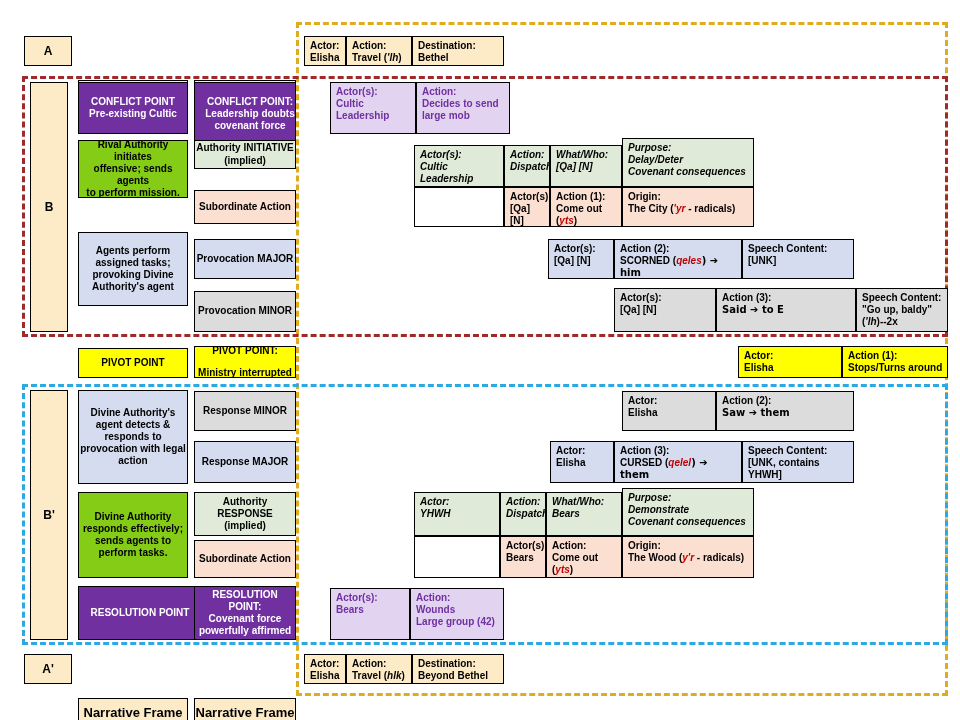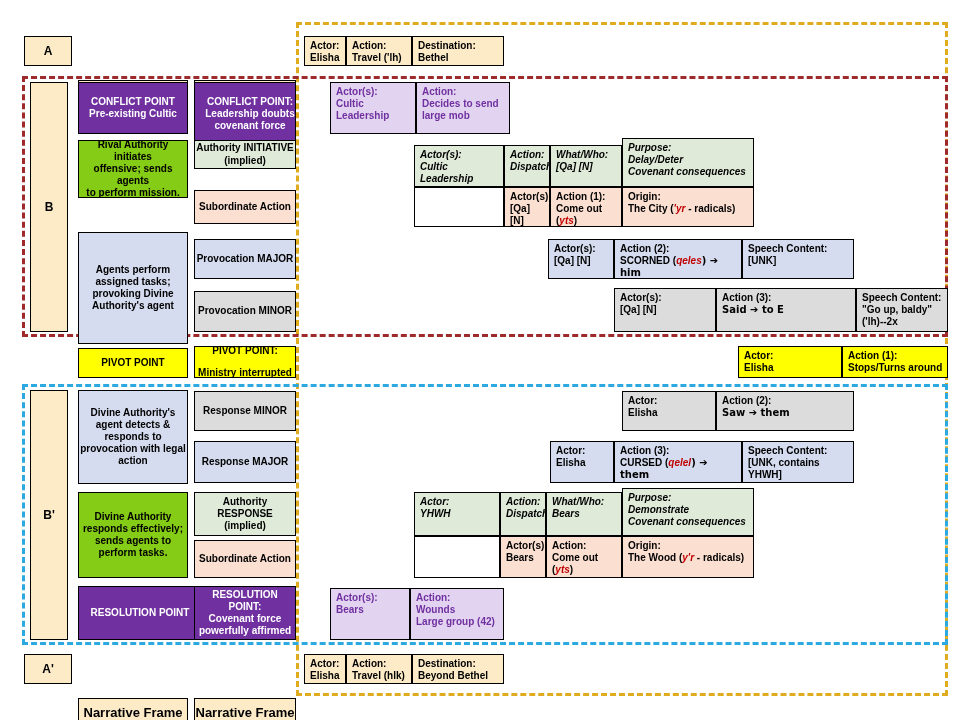--- a/index.html
+++ b/index.html
@@ -20,21 +20,21 @@
   .f-green{background:#DFEAD8;}
   .f-peach{background:#FBDFD1;}
   .f-blue{background:#D5DCEF;}
   .f-gray{background:#DCDCDC;}
   .f-yellow{background:#FFFF00;}
   .f-lav{background:#E2D4F0;color:#7030A0;}
   .f-white{background:#FFFFFF;}
 
   
   .b{font-weight:bold;}
-  .i{}
+  .i{font-style:italic;}
   .bi{font-weight:bold;font-style:italic;}
   .red{color:#C00000;font-style:italic;}
   .t10{font-size:10px;}
   .t11{font-size:13px;margin-top:44px;}
   .t12{font-size:12px;}
 
   
   .region{position:absolute;box-sizing:border-box;background:transparent;}
   .r-red{border:3px dashed #9E2A2B;}
   .r-blue{border:3px dashed #2BA9E0;}
@@ -94,21 +94,21 @@
     <span class="ln">to perform mission.</span>
   </div>
   <div class="box ctr f-green t10 b" style="left:194px;top:140px;width:102px;height:29px;">
     <span class="ln">Authority INITIATIVE</span>
     <span class="ln">(implied)</span>
   </div>
   <div class="box ctr f-peach t10 b" style="left:194px;top:190px;width:102px;height:34px;">
     <span class="ln">Subordinate Action</span>
   </div>
 
-  <div class="box ctr f-blue t10 b" style="left:78px;top:232px;width:110px;height:112px;align-items:center;">
+  <div class="box ctr f-blue t10 b" style="left:78px;top:232px;width:110px;height:74px;align-items:center;">
     <span class="ln">Agents perform</span>
     <span class="ln">assigned tasks;</span>
     <span class="ln">provoking Divine</span>
     <span class="ln">Authority's agent</span>
   </div>
   <div class="box ctr f-blue t10 b" style="left:194px;top:239px;width:102px;height:40px;">
     <span class="ln">Provocation MAJOR</span>
   </div>
   <div class="box ctr f-gray t10 b" style="left:194px;top:291px;width:102px;height:41px;">
     <span class="ln">Provocation MINOR</span>

